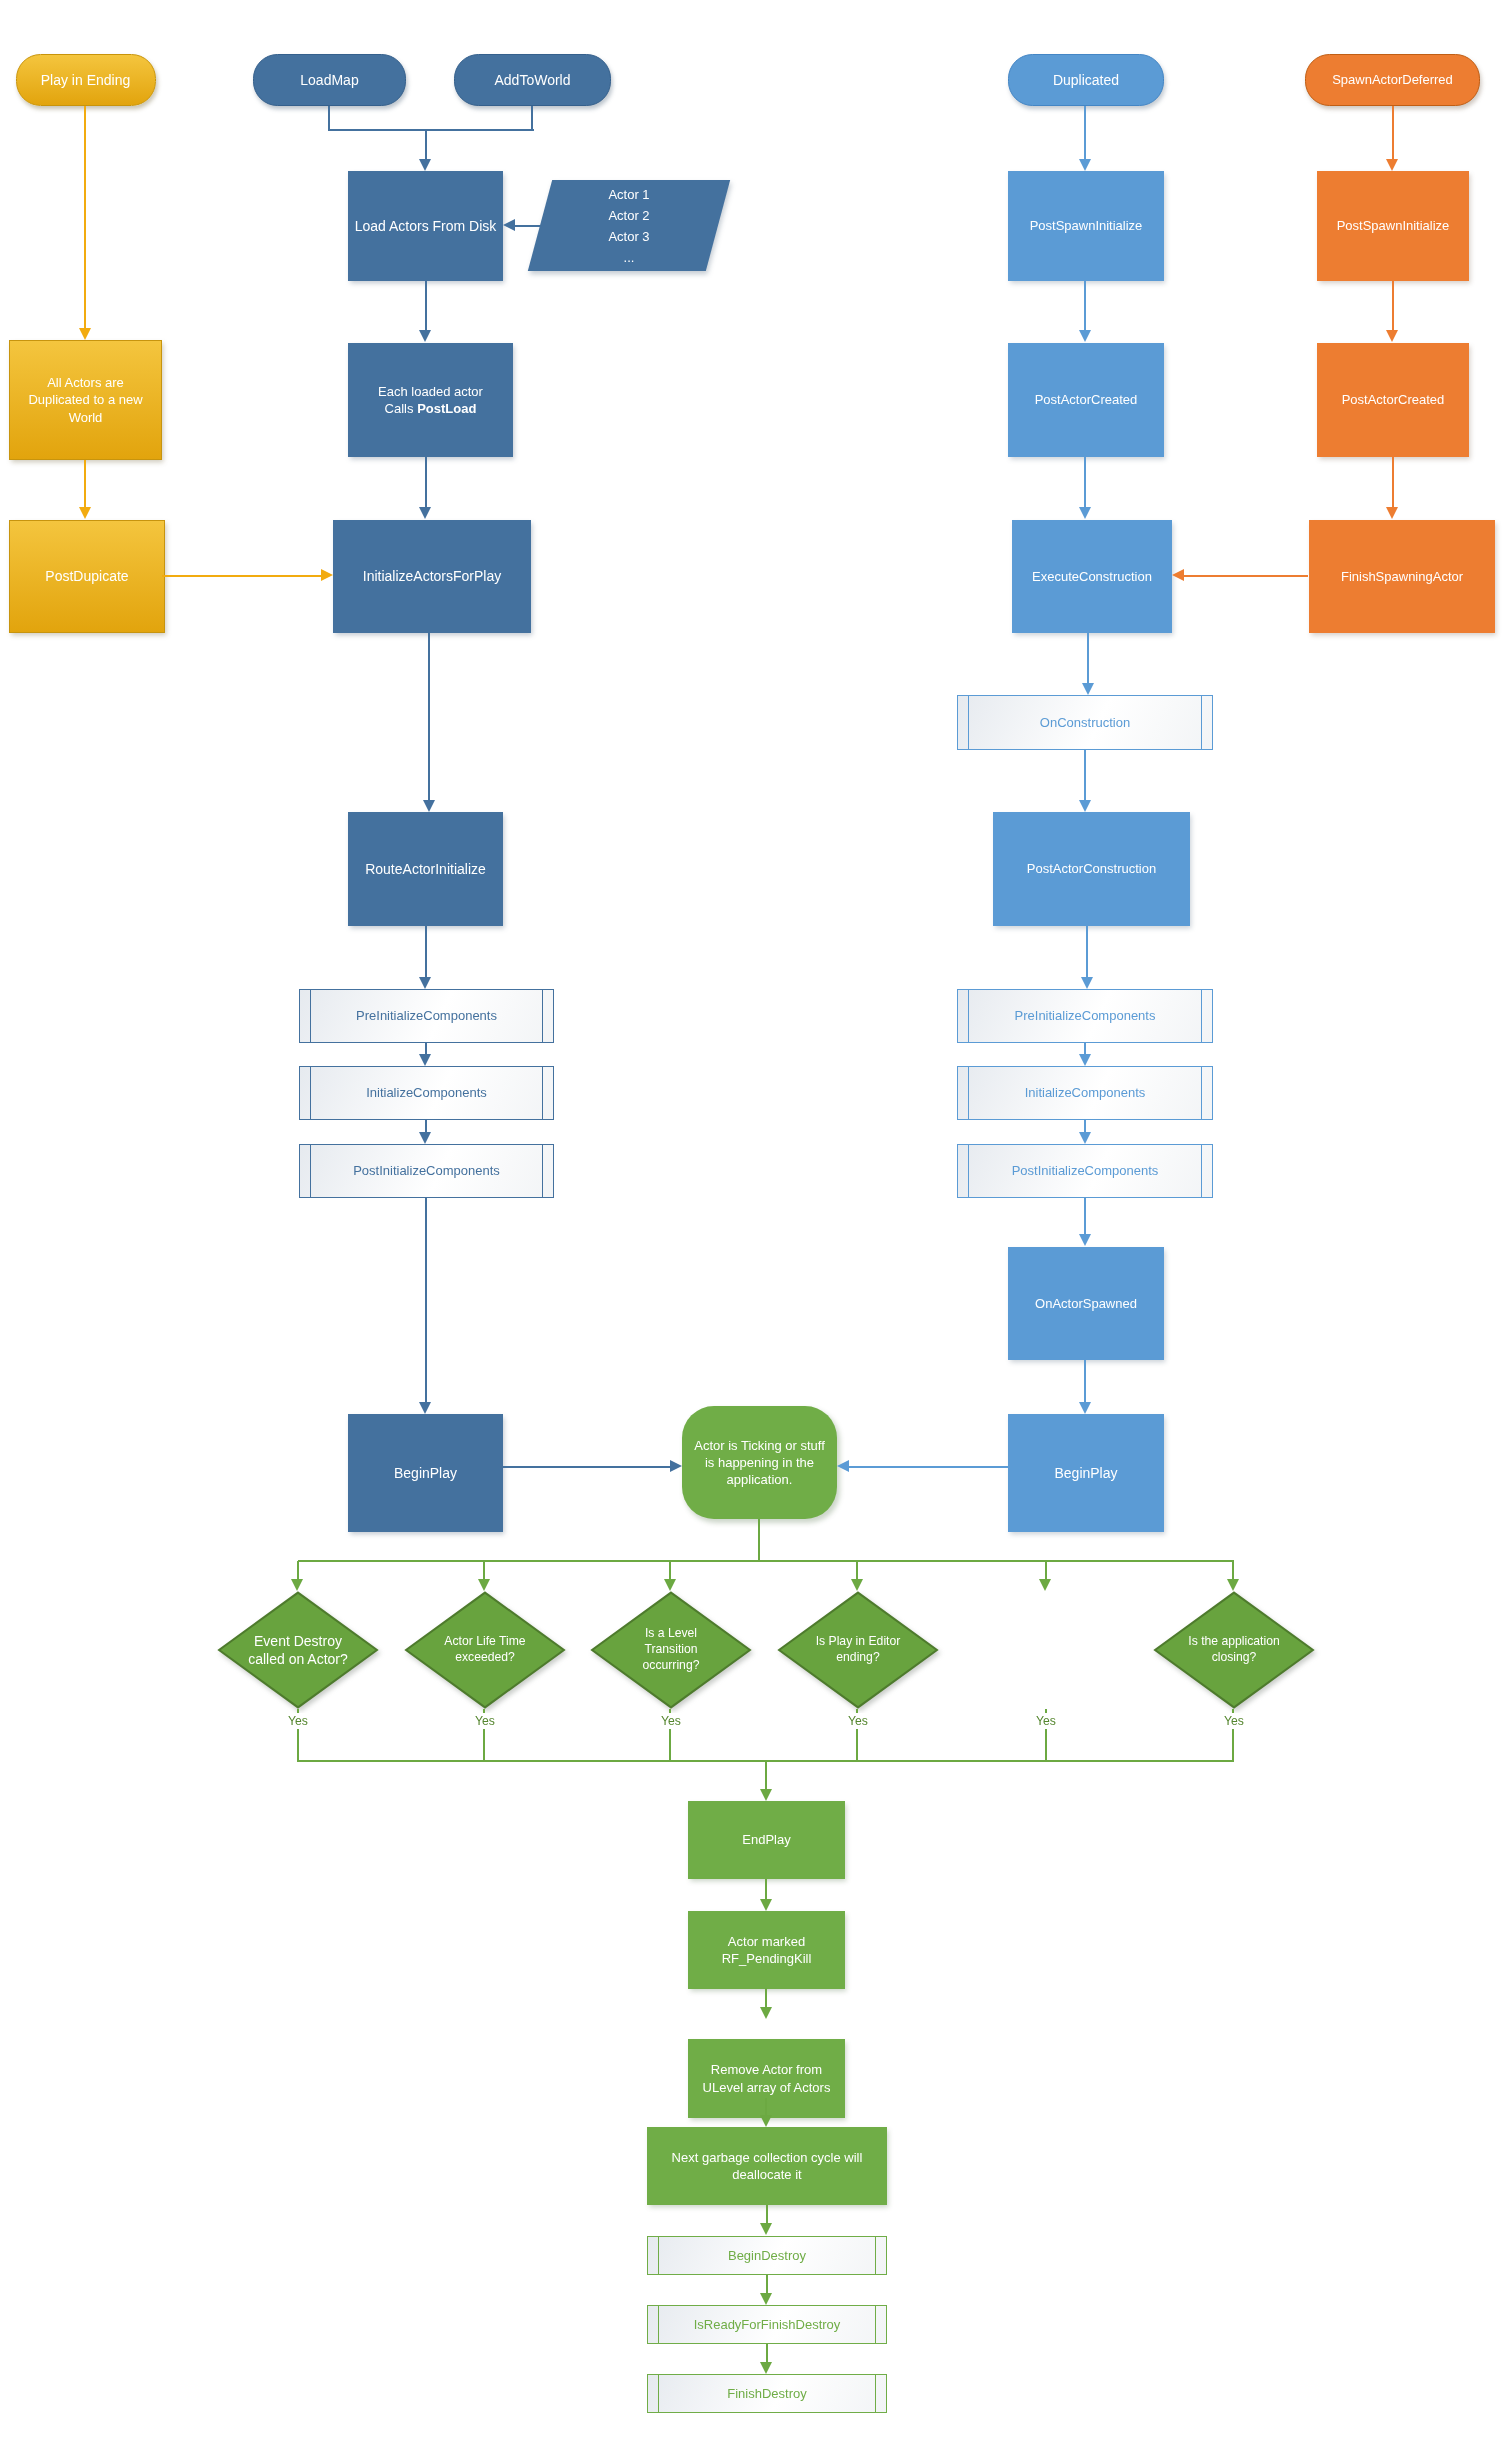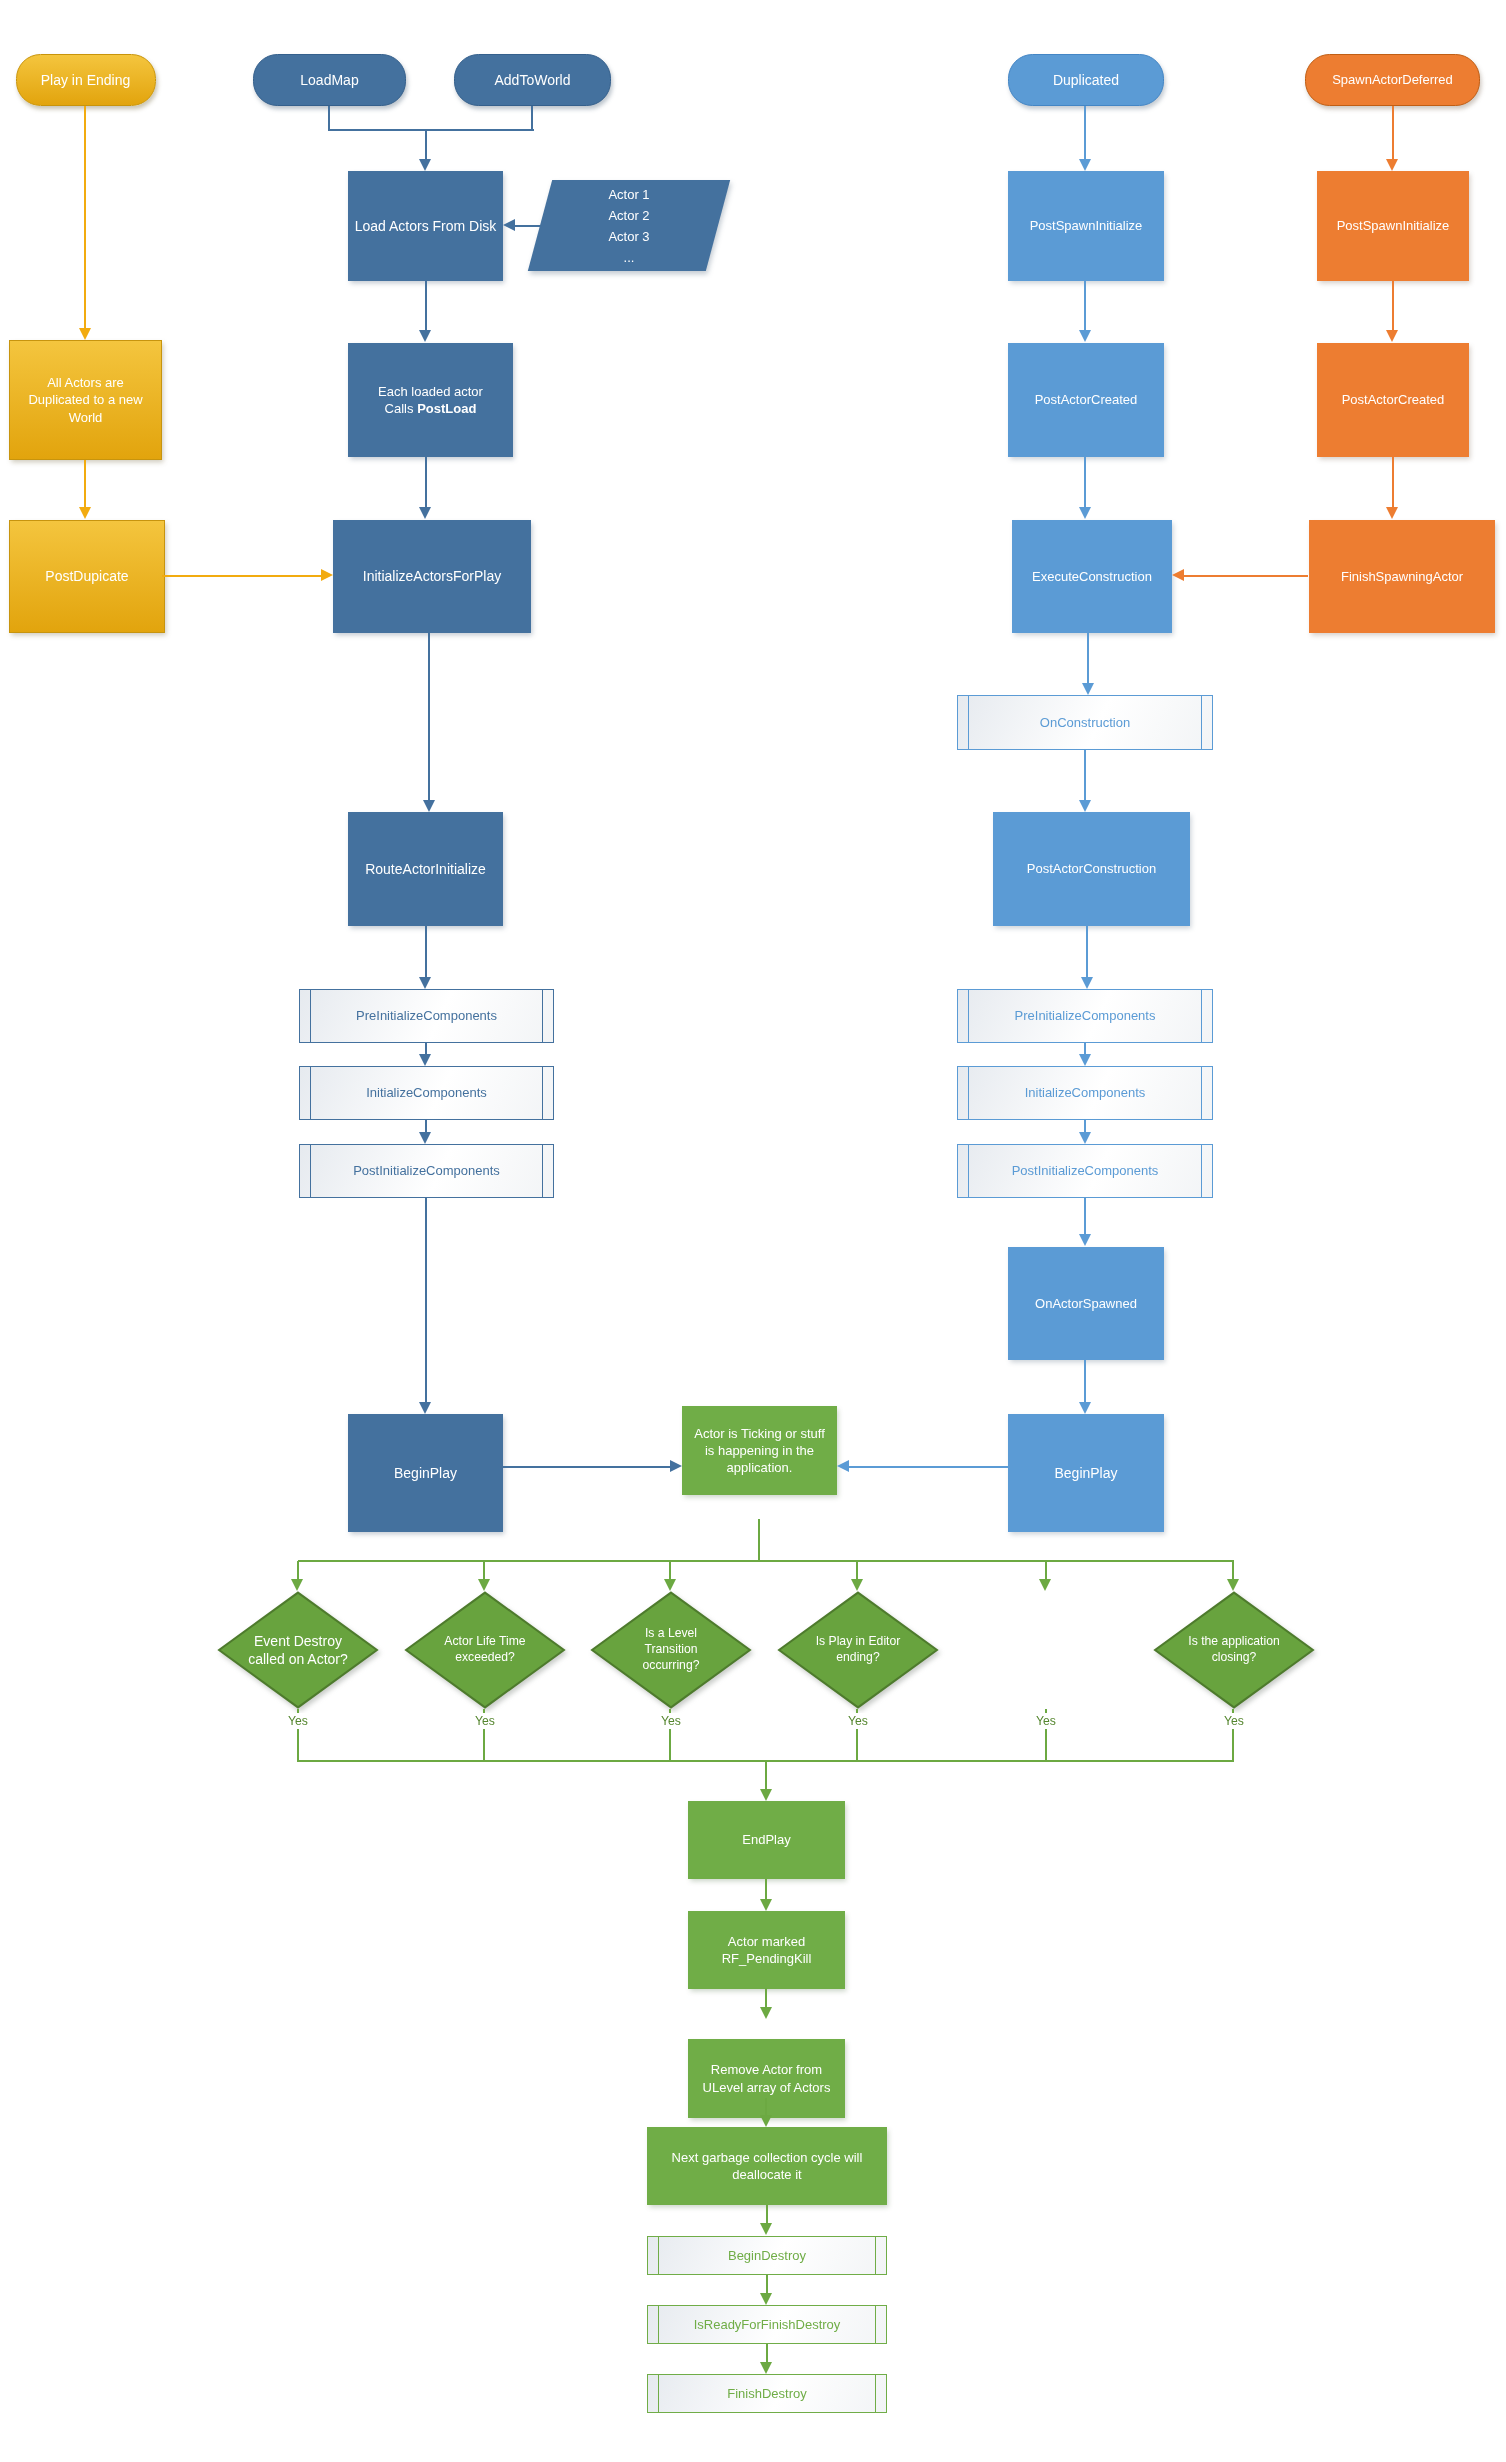--- a/index.html
+++ b/index.html
@@ -134,21 +134,21 @@
     </div>
     <div class="node sub lightblue" style="left: 957px; top: 1144px; width: 256px; height: 54px; font-size: 13px;">
       <div class="txt"><span>PostInitializeComponents</span></div>
     </div>
     <div class="node proc lightblue" style="left: 1008px; top: 1247px; width: 156px; height: 113px; font-size: 13px;">
       <div class="txt"><span>OnActorSpawned</span></div>
     </div>
     <div class="node proc darkblue" style="left: 348px; top: 1414px; width: 155px; height: 118px;">
       <div class="txt"><span>BeginPlay</span></div>
     </div>
-    <div class="node proc green" style="left: 682px; top: 1406px; width: 155px; height: 89px; font-size: 13px;">
+    <div class="node proc green" style="left: 682px; top: 1406px; width: 155px; height: 113px; font-size: 13px; border-radius: 32px;">
       <div class="txt"><span>Actor is Ticking or stuff is happening in the application.</span></div>
     </div>
     <div class="node proc lightblue" style="left: 1008px; top: 1414px; width: 156px; height: 118px;">
       <div class="txt"><span>BeginPlay</span></div>
     </div>
     <div class="node decision green" style="left: 217px; top: 1591px; width: 162px; height: 118px; font-size: 14px;">
       <svg width="162" height="118" viewBox="0 0 198 145">
         <polygon points="99,2 196,72.5 99,143 2,72.5" style="fill:var(--dfill);stroke:var(--dborder);stroke-width:2.5"></polygon>
       </svg>
       <div class="txt"><span>Event Destroy called on Actor?</span></div>

